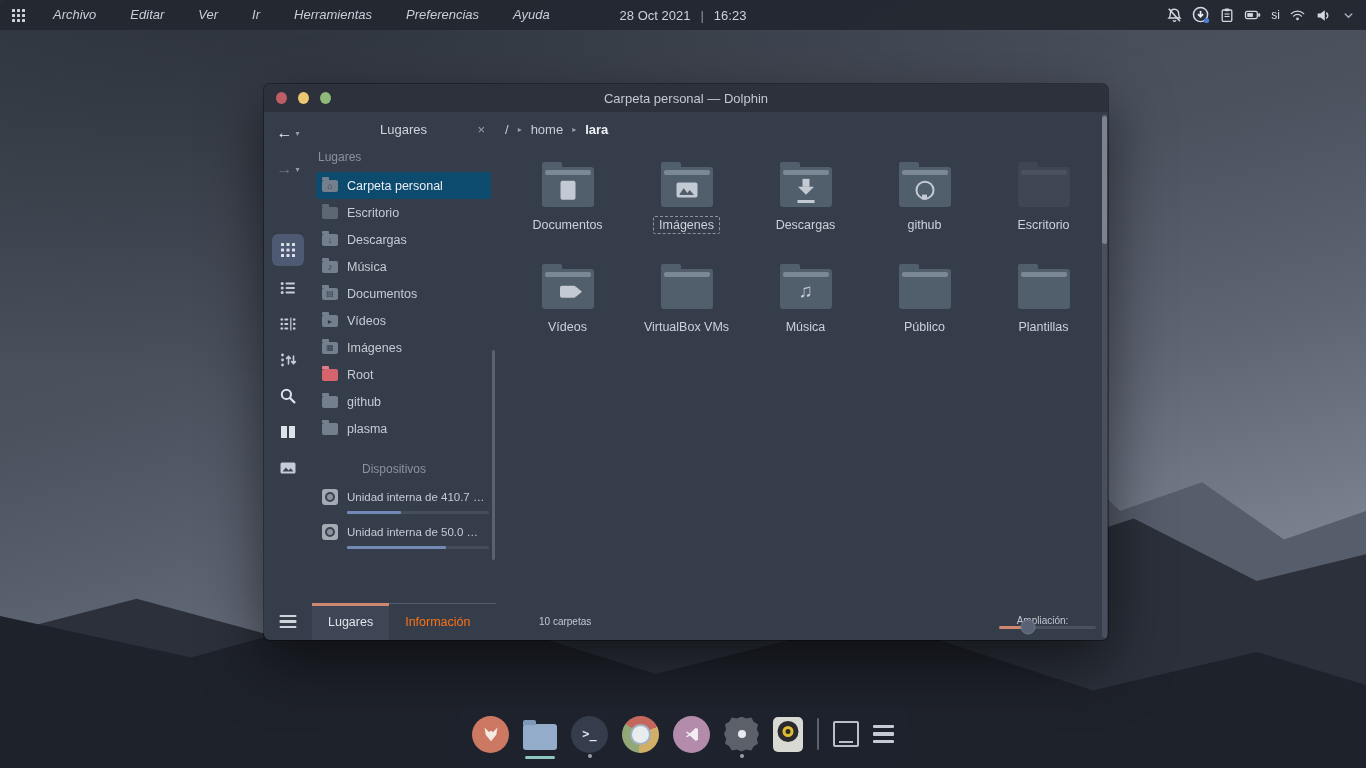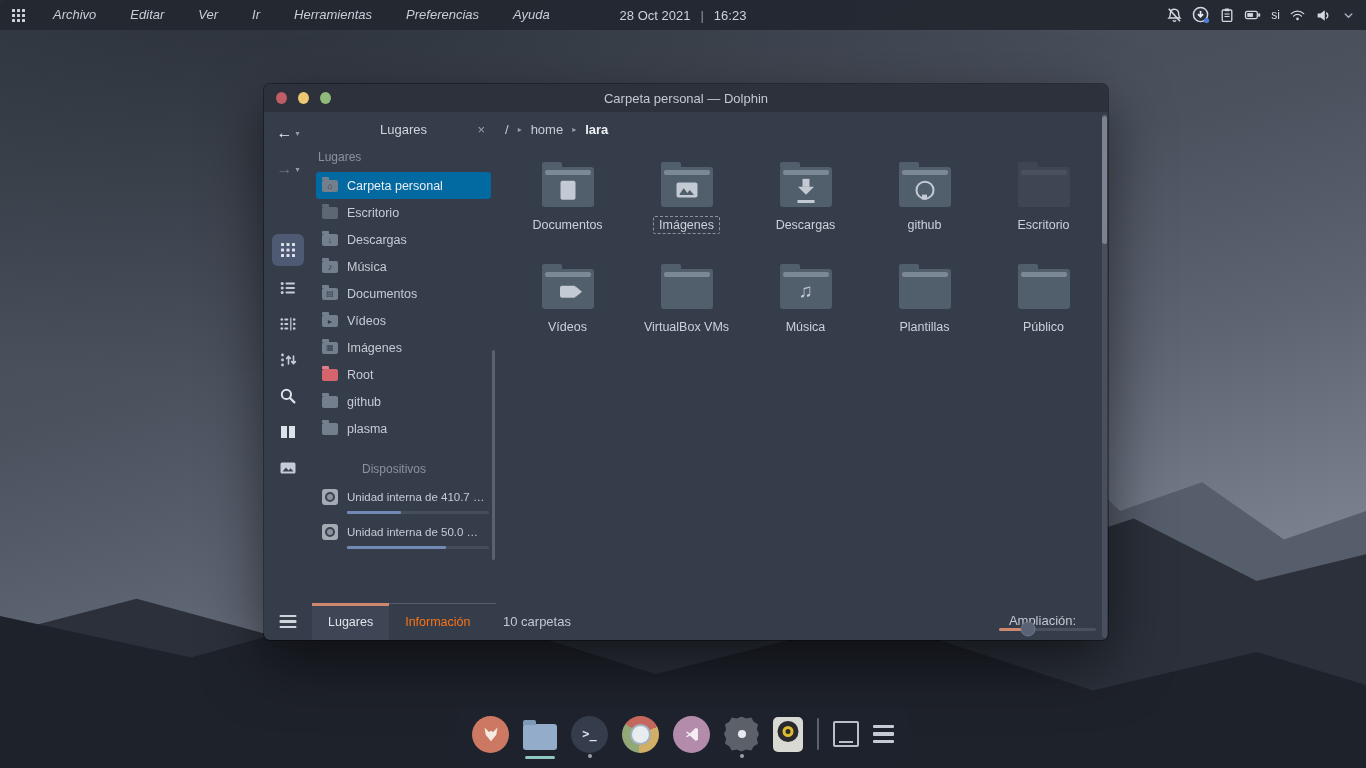--- a/index.html
+++ b/index.html
@@ -64,21 +64,21 @@
   .strip-burger span { width:17px; height:2.5px; background:#d0d5dd; border-radius:1px; }
 
   
   .sidebar { width:183px; flex:none; position:relative; display:flex; flex-direction:column; }
   .sb-head { height:34px; display:flex; align-items:center; justify-content:center; position:relative; font-size:13px; color:#cfd4dd; }
   .sb-close { position:absolute; right:10px; top:50%; transform:translateY(-50%); color:#9aa1ae; font-size:13px; cursor:pointer; }
   .sb-section { font-size:12px; color:#8a91a0; padding:4px 6px 8px; }
   .sb-section.dev { margin-top:16px;margin-left:44px; }
   .places { padding:0 4px; }
   .place { display:flex; align-items:center; gap:9px; height:27px; padding:0 6px; border-radius:3px; font-size:12.5px; color:#c6cbd5; cursor:pointer; }
-  .place.selected { background:#0369a1; color:#e9edf3; }
+  .place.selected { background:#0c4a6e; color:#e9edf3; }
   .si { position:relative; width:16px; height:12px; border-radius:2px; background:#747f8d; flex:none; }
   .si::before { content:""; position:absolute; top:-3px; left:0; width:7px; height:3px; background:inherit; border-radius:1px 1px 0 0; }
   .si::after { position:absolute; left:50%; top:50%; transform:translate(-50%,-50%); font-size:9px; line-height:1; color:#323946; }
   .si-home::after { content:"⌂"; font-weight:bold; }
   .si-desktop { background:#5d6774; }
   .si-dl::after { content:"↓"; font-weight:bold; }
   .si-mus::after { content:"♪"; }
   .si-doc::after { content:"▤"; font-size:8px; }
   .si-vid::after { content:"►"; font-size:7px; }
   .si-img::after { content:"▦"; font-size:8px; }
@@ -123,21 +123,21 @@
     border-left:8px solid transparent; border-right:8px solid transparent; border-top:8px solid #c3cad4; }
   .e-dlbar { width:17px; height:3px; background:#c3cad4; top:auto; bottom:4px; transform:translateX(-50%); }
   .e-gh { width:19px; height:19px; border:2.5px solid #c3cad4; border-radius:50%; }
   .e-gh::after { content:""; position:absolute; left:50%; bottom:-2px; transform:translateX(-50%); width:5px; height:5px; background:#c3cad4; }
   .e-vid { width:16px; height:12px; background:#c3cad4; border-radius:2px; }
   .e-vid::after { content:""; position:absolute; right:-6px; top:50%; transform:translateY(-50%);
     border-top:5px solid transparent; border-bottom:5px solid transparent; border-left:6px solid #c3cad4; }
   .e-mus { font-size:19px; line-height:1; color:#c3cad4; top:50%; }
   .flabel { margin-top:9px; font-size:12.5px; color:#ccd1db; padding:1px 5px; border:1px dashed transparent; border-radius:2px; white-space:nowrap; }
   .flabel.focused { border-color:#8b93a2; }
-  .statusbar { height:37px; display:flex; align-items:center; padding:0 12px 0 8px; font-size:13px; color:#c3c8d2; }
+  .statusbar { height:37px; display:flex; align-items:center; padding:0 12px 0 8px; font-size:10px; color:#c3c8d2;margin-left:36px; }
   .zoomctl { margin-left:auto; display:flex; align-items:center;flex-direction:column; }
   .slider { width:97px; height:3px; background:#4a5261; border-radius:2px; position:relative; margin-left:10px; cursor:pointer; }
   .slider-fill { width:26px; height:100%; background:#d08770; border-radius:2px; }
   .knob { position:absolute; left:26px; top:50%; transform:translate(-30%,-50%); width:15px; height:15px; border-radius:50%; background:#5a6375; border:1px solid #6e7789; }
   .main-scroll { position:absolute; right:1px; top:2px; bottom:2px; width:5px; background:#49505d; border-radius:3px; }
   .main-thumb { position:absolute; top:2px; left:0; right:0; height:128px; background:#7b8391; border-radius:3px; }
 
   
   .dock { position:absolute; left:50%; transform:translateX(-50%); bottom:7px; height:54px; padding:0 15px;
     display:flex; align-items:center; gap:14px; background:rgba(30,35,44,.95); border-radius:13px; z-index:30; }
@@ -474,25 +474,25 @@
             <div class="flabel">VirtualBox VMs</div>
           </div>
         <div class="cell">
             <div class="gf">
               <span class="emb e-mus">♫</span>
             </div>
             <div class="flabel">Música</div>
           </div>
         <div class="cell">
             <div class="gf"></div>
+            <div class="flabel">Público</div>
+          </div>
+        <div class="cell">
+            <div class="gf"></div>
             <div class="flabel">Plantillas</div>
-          </div>
-        <div class="cell">
-            <div class="gf"></div>
-            <div class="flabel">Público</div>
           </div>
       </div>
       <div class="statusbar">
         <span>10 carpetas</span>
         <div class="zoomctl">
           <span>Ampliación:</span>
           <div class="slider">
             <div class="slider-fill"></div>
             <div class="knob"></div>
           </div>

